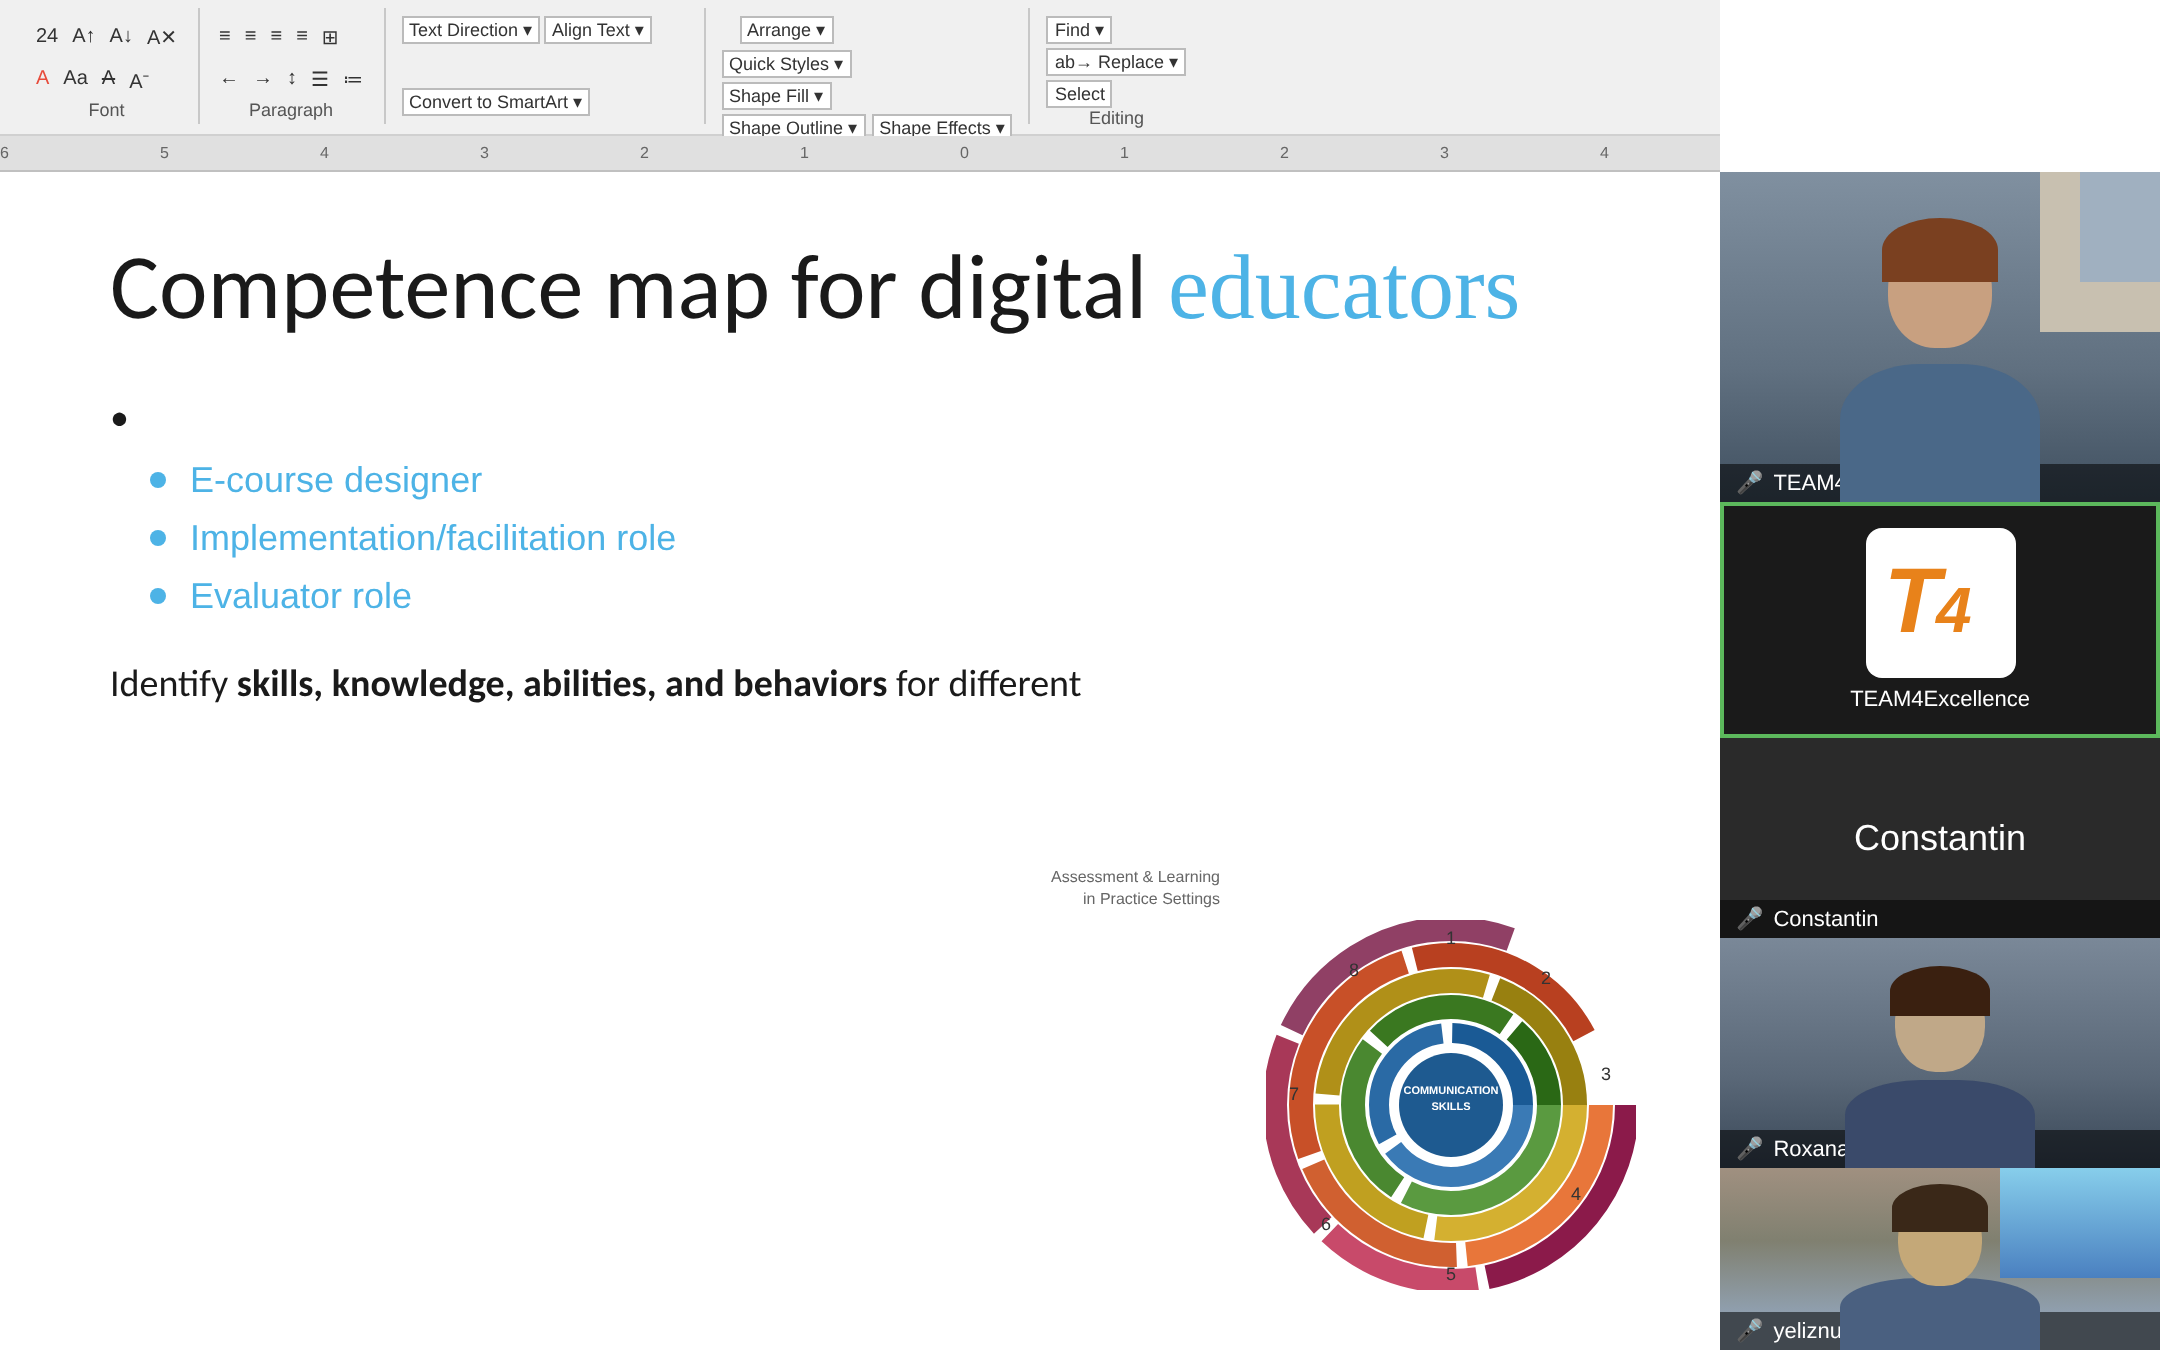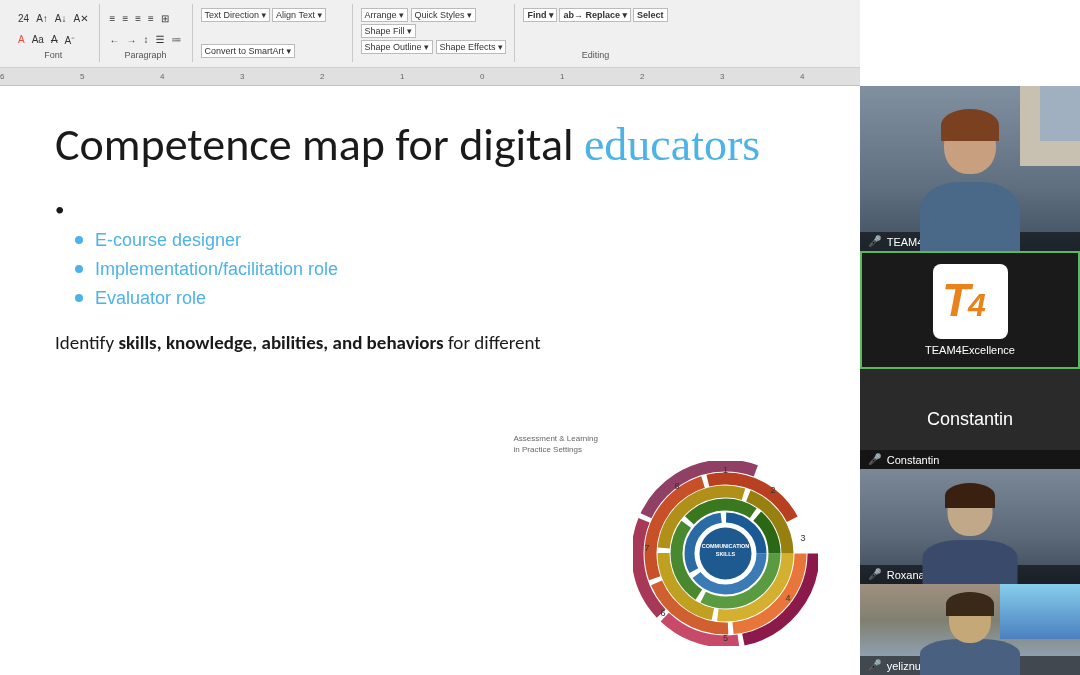--- a/index.html
+++ b/index.html
@@ -148,37 +148,37 @@
         <span class="tb-small-btn">Align Text ▾</span>
       </div>
       <div class="tb-group-top" style="margin-top:-4px;">
         <span class="tb-small-btn">Convert to SmartArt ▾</span>
       </div>
       <div class="tb-group-bottom">Drawing</div>
     </div>
 
     <div class="tb-group">
       <div class="tb-group-top" style="flex-direction:column; align-items:flex-start; gap:2px;">
-        <div style="display:flex; gap:3px; align-items:center;">
+        <div style="display:flex; gap:3px; align-items:center;flex-direction:column;">
           <span class="tb-small-btn">Arrange ▾</span>
           <span class="tb-small-btn">Quick Styles ▾</span>
         </div>
         <div style="display:flex; gap:3px; align-items:center;">
           <span class="tb-small-btn">Shape Fill ▾</span>
         </div>
         <div style="display:flex; gap:3px; align-items:center;">
           <span class="tb-small-btn">Shape Outline ▾</span>
           <span class="tb-small-btn">Shape Effects ▾</span>
         </div>
       </div>
       <div class="tb-group-bottom"></div>
     </div>
 
     <div class="tb-group" style="min-width:80px;">
-      <div class="tb-group-top" style="flex-direction:row; align-items:flex-start; gap:2px;font-weight:bold;">
+      <div class="tb-group-top" style="flex-direction:column; align-items:flex-start; gap:2px;">
         <span class="tb-small-btn">Find ▾</span>
         <span class="tb-small-btn">ab→ Replace ▾</span>
         <span class="tb-small-btn">Select</span>
       </div>
       <div class="tb-group-bottom">Editing</div>
     </div>
   </div>
 
   <div class="ruler-container">
     <div class="ruler-mark" style="left:0px;">6</div>
@@ -220,21 +220,21 @@
         <div class="blue-bullet">
           <div class="blue-dot"></div>
           <span>Evaluator role</span>
         </div>
       </div>
 
       <div style="margin-top:22px; margin-bottom:12px; font-size:19px; font-family:'Calibri',sans-serif; color:#1a1a1a;">
         <span>Identify </span><strong>skills, knowledge, abilities, and behaviors</strong><span> for different</span>
       </div>
 
-      <div style="position:absolute; right:262px; bottom:220px; font-size:8px; color:#666; text-align:left; line-height:1.3;">
+      <div style="position:absolute; right:250px; bottom:220px; font-size:8px; color:#666; text-align:right; line-height:1.3;">
         <div>Assessment &amp; Learning</div>
         <div>in Practice Settings</div>
       </div>
 
       <div style="position:absolute; right:42px; bottom:25px;">
         <svg width="185" height="185" viewBox="0 0 185 185">
 
           <circle cx="92.5" cy="92.5" r="88" fill="none" stroke="#8b1a4a" stroke-width="12" stroke-dasharray="120 440" stroke-dashoffset="0"></circle>
           <circle cx="92.5" cy="92.5" r="88" fill="none" stroke="#c84a6a" stroke-width="12" stroke-dasharray="80 440" stroke-dashoffset="-125"></circle>
           <circle cx="92.5" cy="92.5" r="88" fill="none" stroke="#a83858" stroke-width="12" stroke-dasharray="100 440" stroke-dashoffset="-210"></circle>

